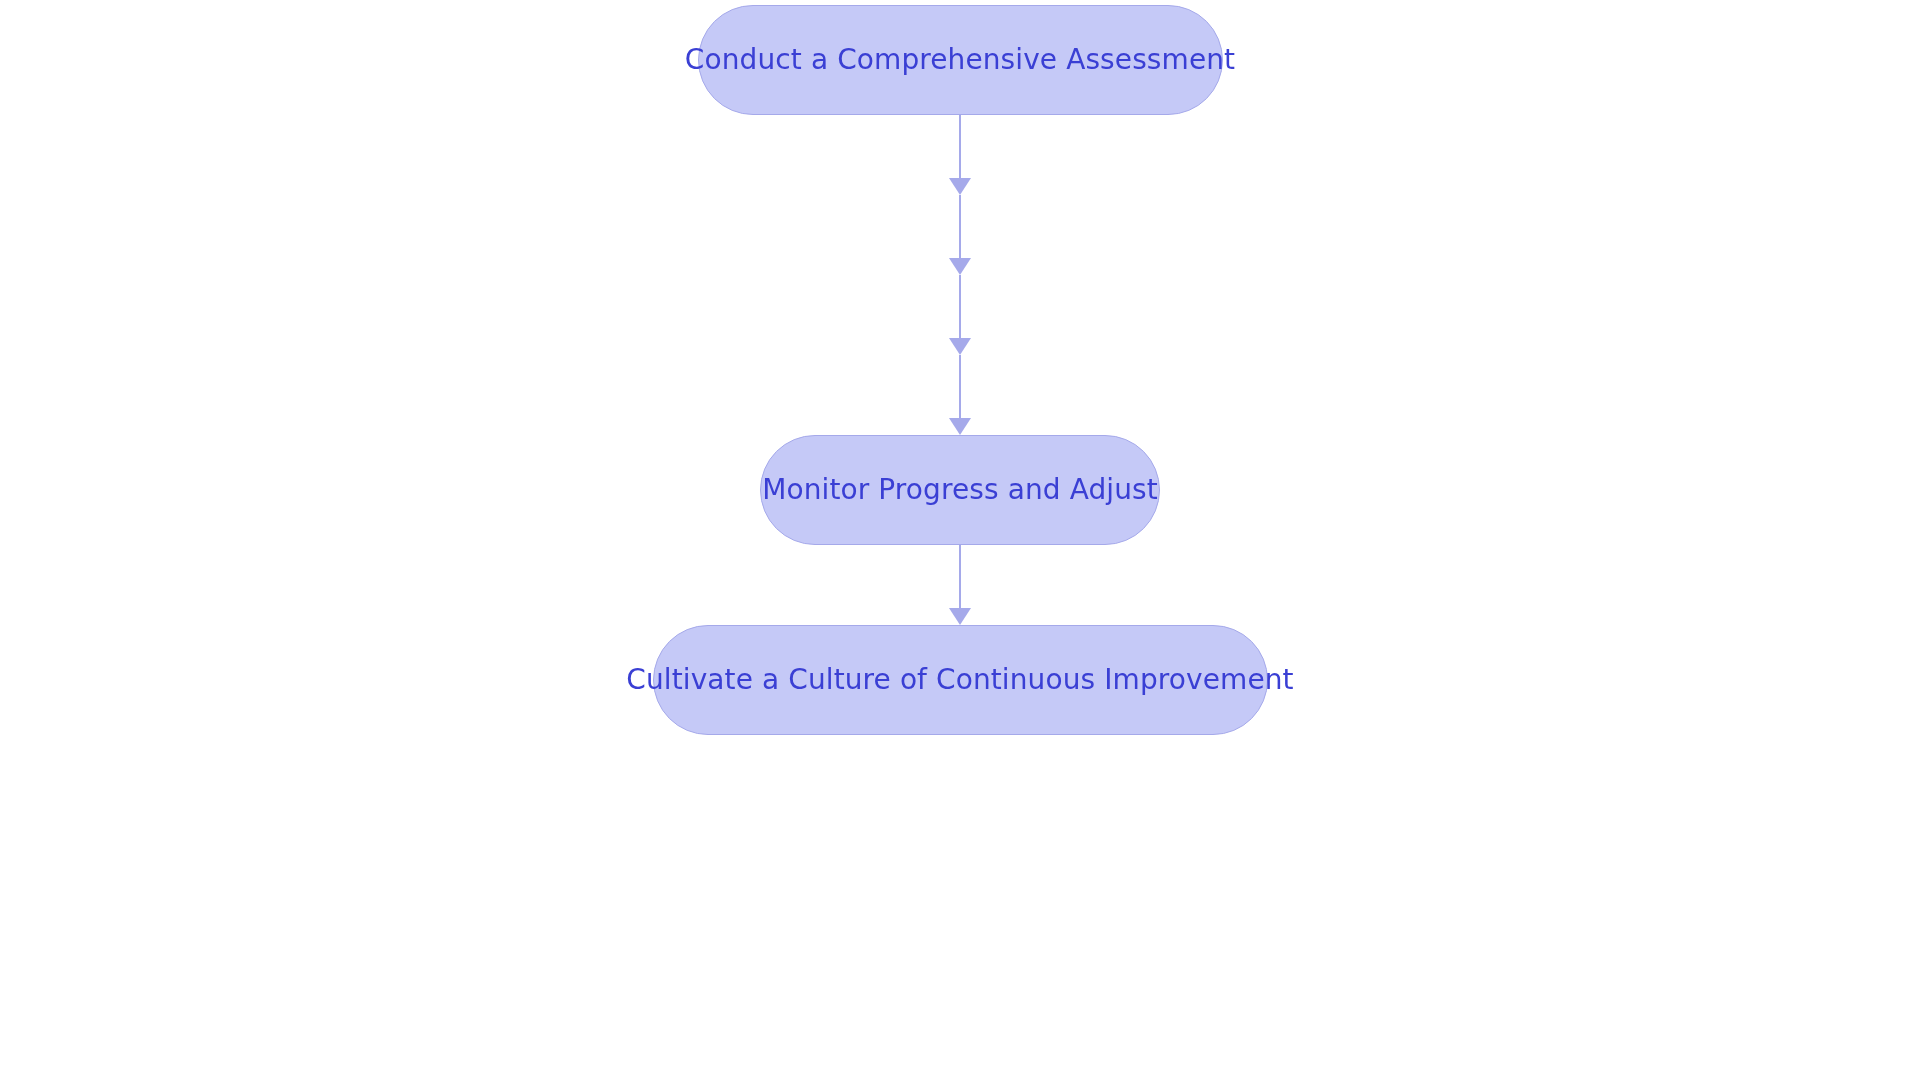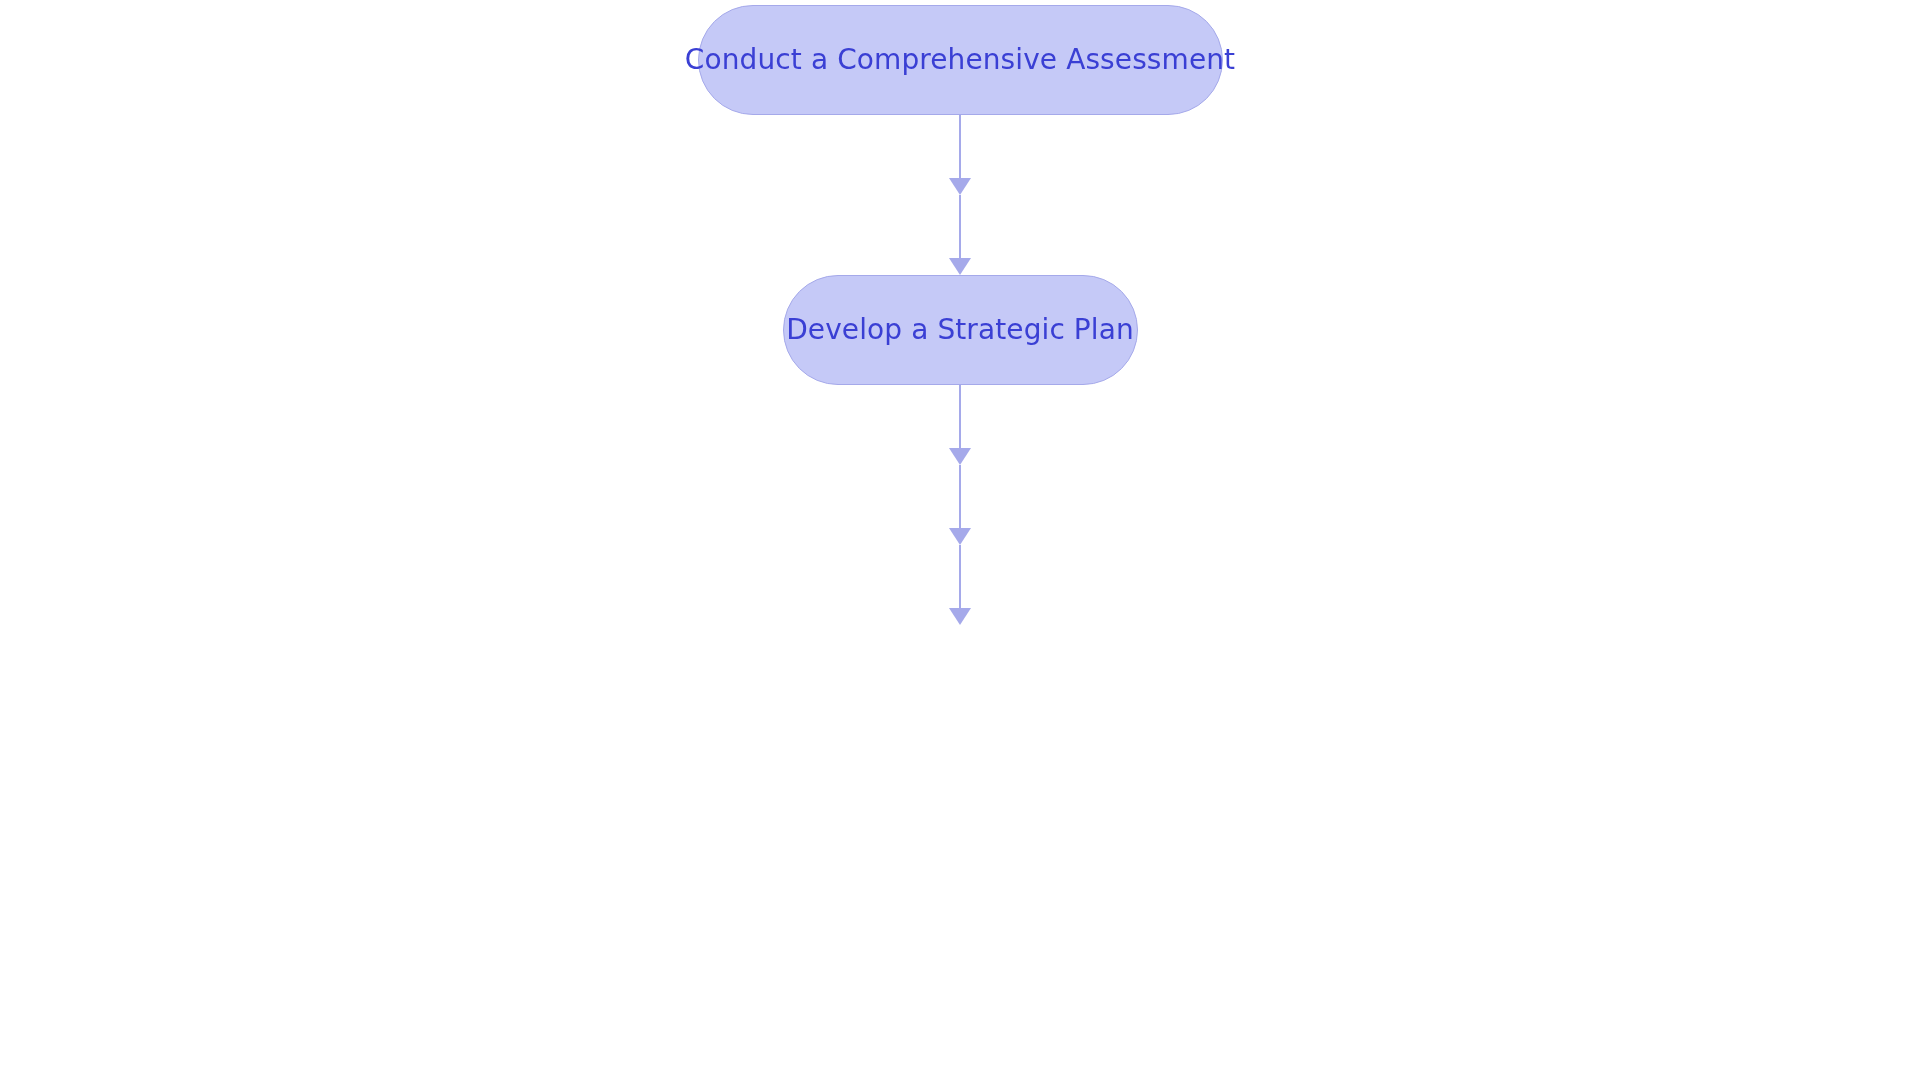--- a/index.html
+++ b/index.html
@@ -102,36 +102,39 @@
       <div class="line"></div>
       <div class="head"></div>
     </div>
 
 
     <div class="connector">
       <div class="line"></div>
       <div class="head"></div>
     </div>
 
-    <div class="node w3">
-      <span class="node-label">Develop a Strategic Plan</span>
-    </div>
 
     <div class="connector">
       <div class="line"></div>
       <div class="head"></div>
     </div>
 
 
     <div class="connector">
       <div class="line"></div>
       <div class="head"></div>
     </div>
 
+    <div class="node w5">
+      <span class="node-label">Monitor Progress and Adjust</span>
+    </div>
 
     <div class="connector">
       <div class="line"></div>
       <div class="head"></div>
     </div>
 
+    <div class="node w6">
+      <span class="node-label">Cultivate a Culture of Continuous Improvement</span>
+    </div>
 
   </div>
 </div>
 
 </body></html>

